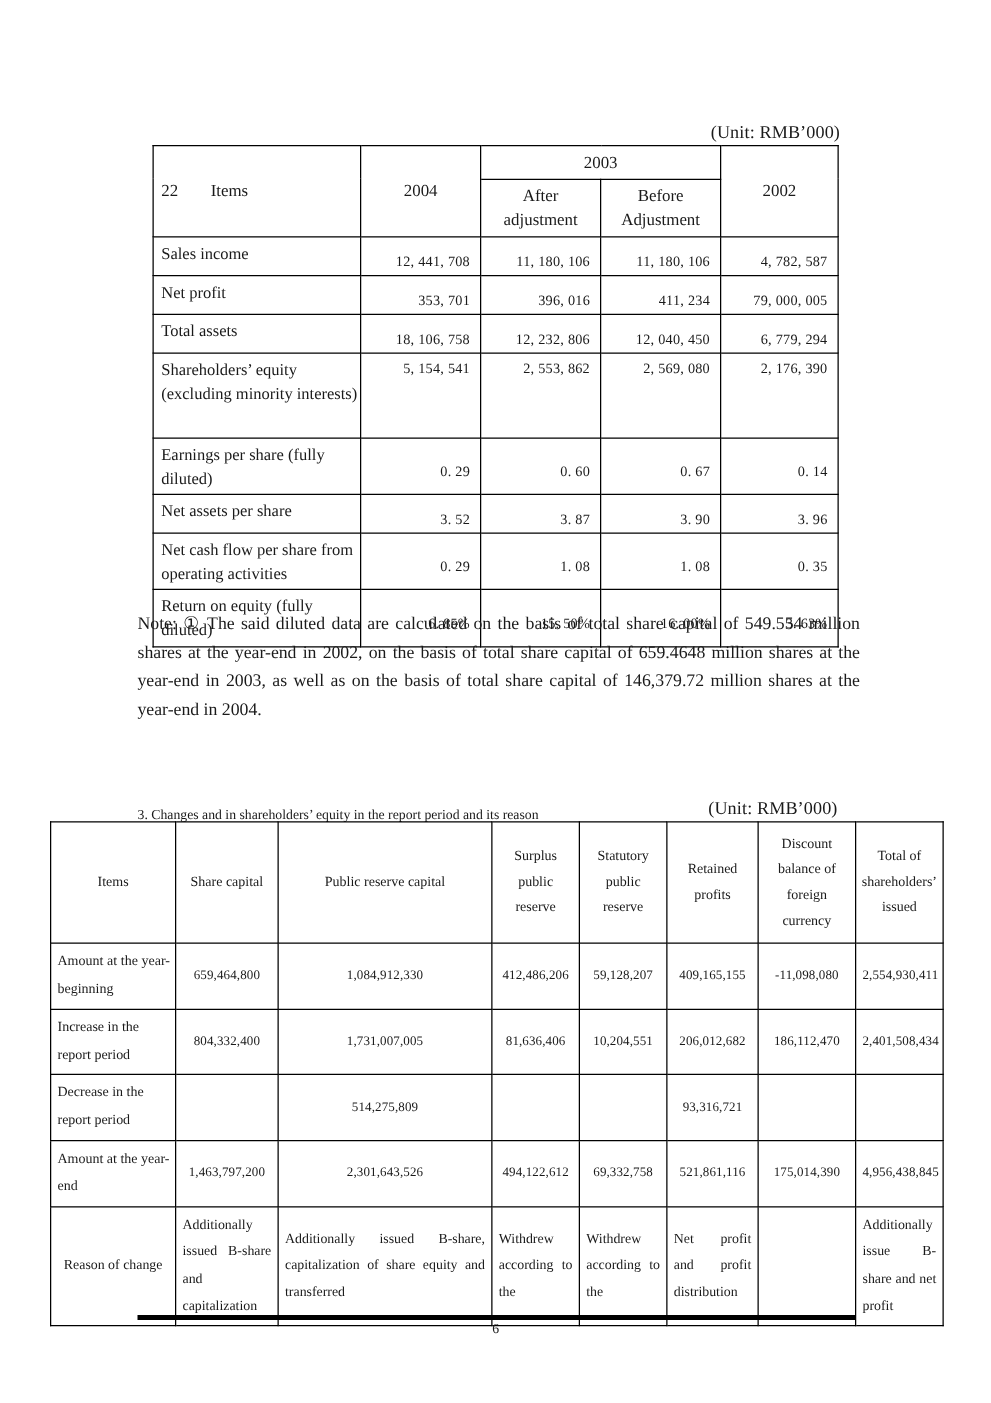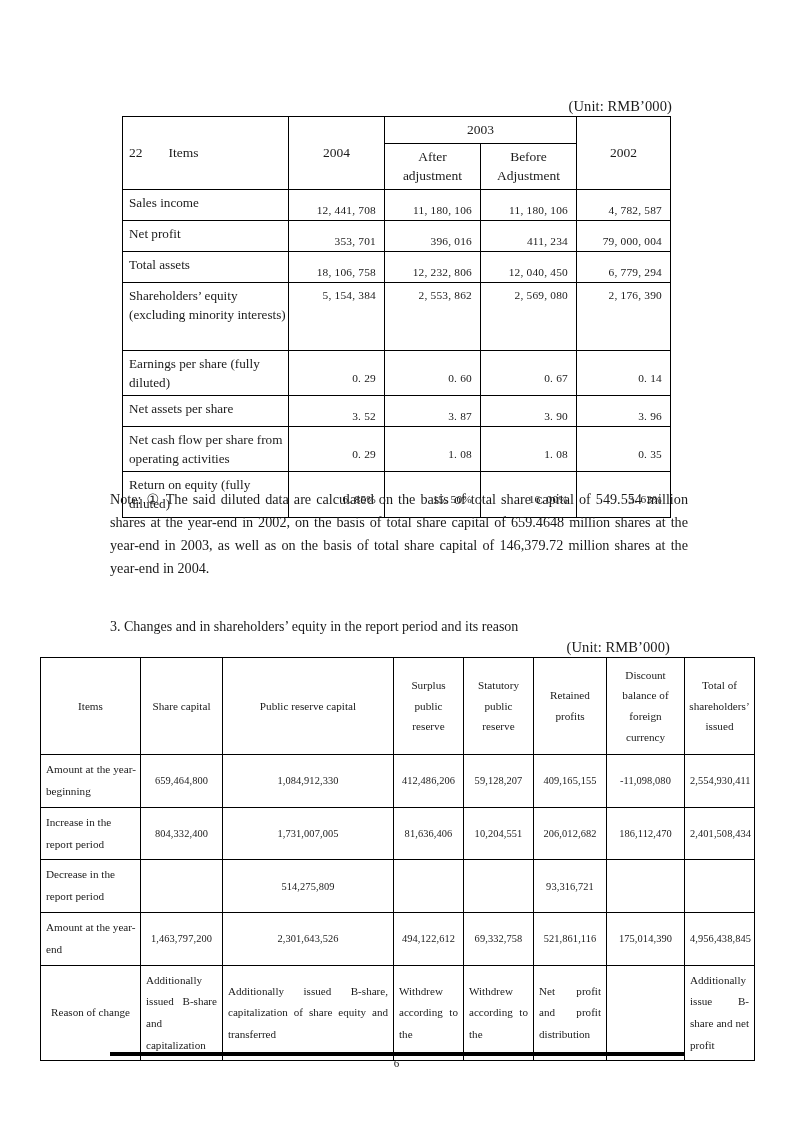--- a/index.html
+++ b/index.html
@@ -100,22 +100,22 @@
     line-height: 1.62;
     text-align: justify;
     text-justify: inter-word;
   }
   .note-block p {
     margin: 0;
   }
   #section-3-heading {
     position: absolute;
     left: 110px;
-    top: 616px;
-    font-size: 14px;
+    top: 644px;
+    font-size: 11px;
     line-height: 1.62;
   }
 
   
   #table-equity-changes {
     position: absolute;
     left: 40px;
     top: 657px;
     width: 714px;
     border-collapse: collapse;
@@ -232,32 +232,32 @@
         <td class="num">12, 441, 708</td>
         <td class="num">11, 180, 106</td>
         <td class="num">11, 180, 106</td>
         <td class="num">4, 782, 587</td>
       </tr>
       <tr>
         <td class="rowlabel">Net profit</td>
         <td class="num">353, 701</td>
         <td class="num">396, 016</td>
         <td class="num">411, 234</td>
-        <td class="num">79, 000, 004</td>
+        <td class="num">79, 000, 005</td>
       </tr>
       <tr>
         <td class="rowlabel">Total assets</td>
         <td class="num">18, 106, 758</td>
         <td class="num">12, 232, 806</td>
         <td class="num">12, 040, 450</td>
         <td class="num">6, 779, 294</td>
       </tr>
       <tr style="height:68px">
         <td class="rowlabel">Shareholders’ equity (excluding minority interests)</td>
-        <td class="num" style="vertical-align:top;padding-top:6px">5, 154, 384</td>
+        <td class="num" style="vertical-align:top;padding-top:6px">5, 154, 541</td>
         <td class="num" style="vertical-align:top;padding-top:6px">2, 553, 862</td>
         <td class="num" style="vertical-align:top;padding-top:6px">2, 569, 080</td>
         <td class="num" style="vertical-align:top;padding-top:6px">2, 176, 390</td>
       </tr>
       <tr style="height:43px">
         <td class="rowlabel">Earnings per share (fully diluted)</td>
         <td class="num">0. 29</td>
         <td class="num">0. 60</td>
         <td class="num">0. 67</td>
         <td class="num">0. 14</td>

